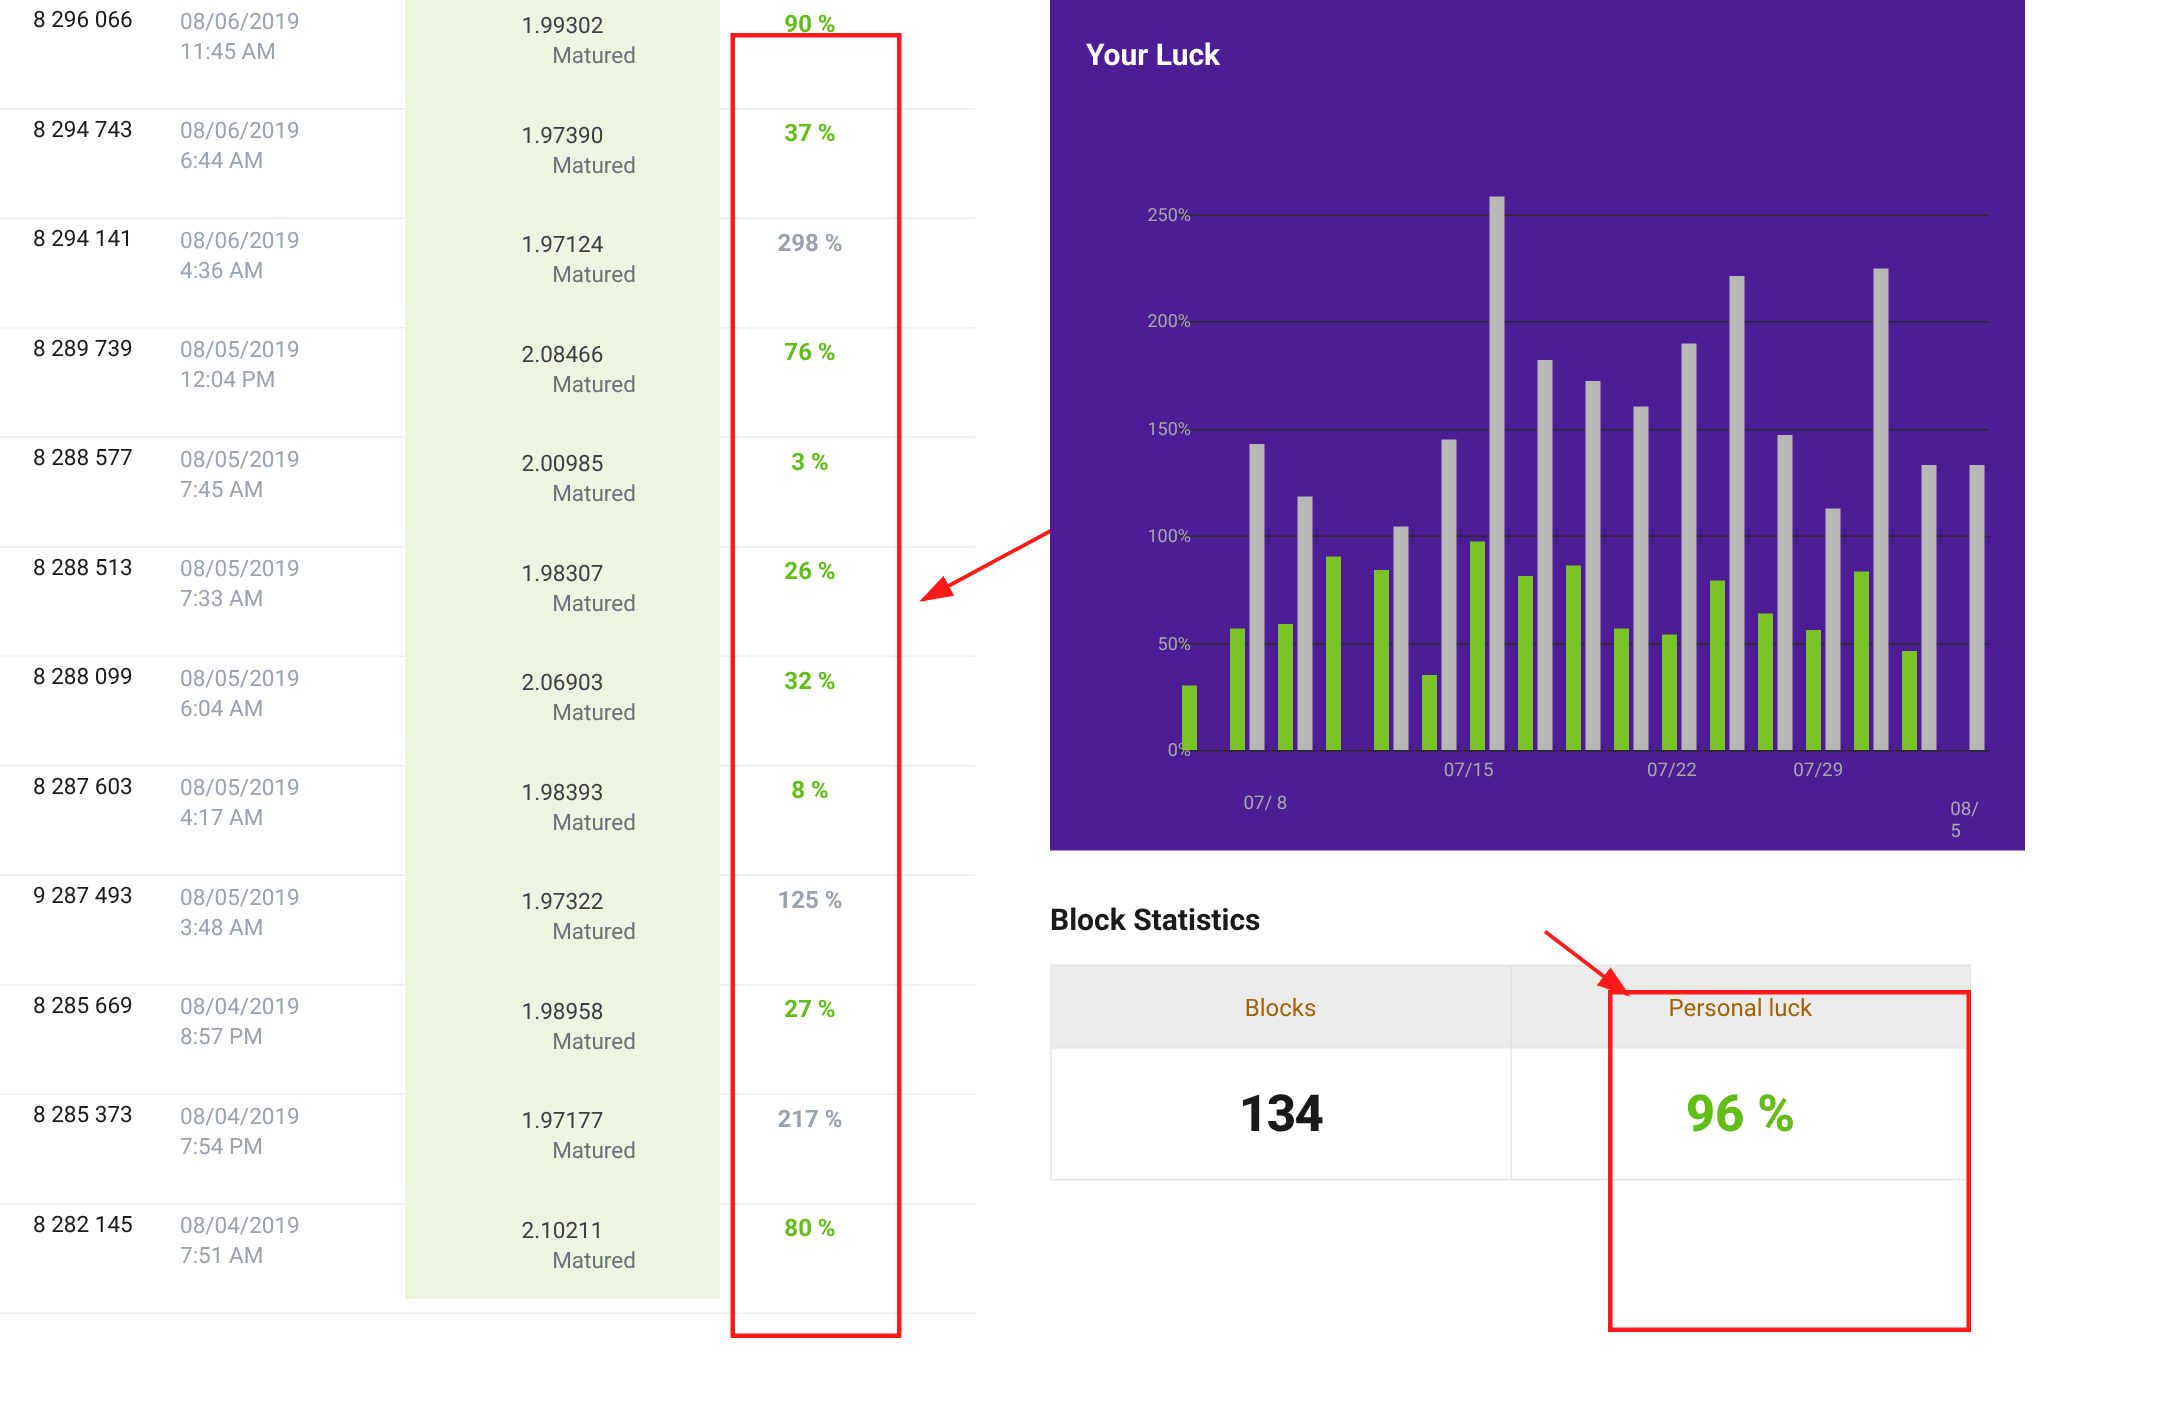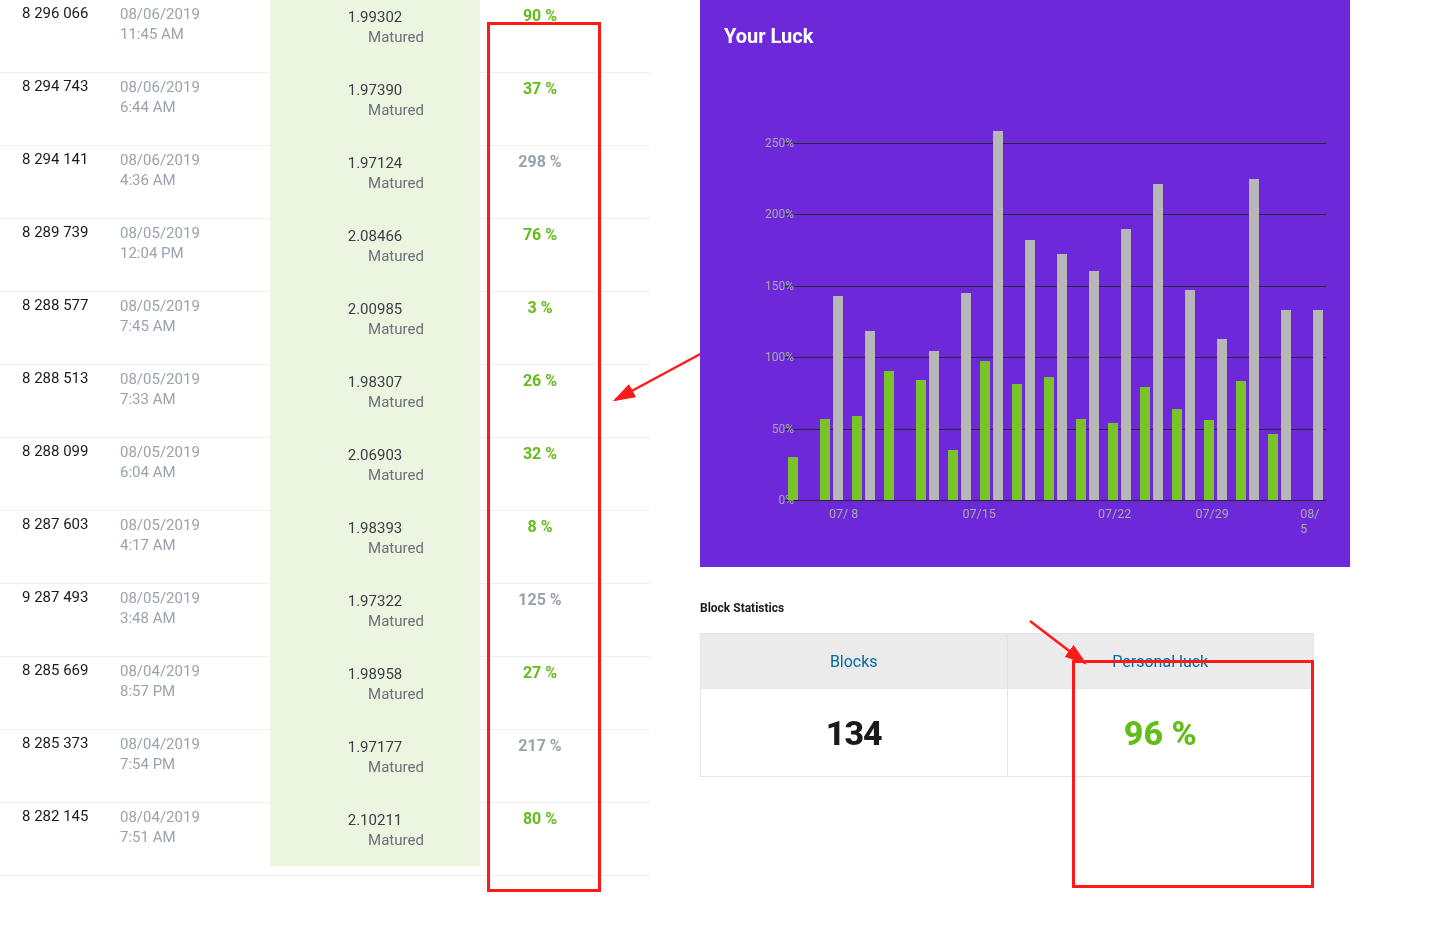--- a/index.html
+++ b/index.html
@@ -63,21 +63,21 @@
   .red-box {
     position: absolute;
     border: 3px solid #ff1a1a;
     pointer-events: none;
   }
   
   .overlay { position: absolute; top:0; left:0; pointer-events: none; }
   
   .right-wrap { position: absolute; left: 700px; top: 0; width: 660px; }
   .chart-card {
-    background: #6d28d9;
+    background: #4c1d95;
     color: #fff;
     width: 650px;
     height: 567px;
     padding: 24px 24px 18px 24px;
     position: relative;
   }
   .chart-title { font-size: 20px; font-weight: 700; margin-bottom: 8px; }
   .chart-area {
     position: relative;
     width: 602px;
@@ -121,38 +121,38 @@
   .bar-gray { background: #b7b7b7; }
   .xlabels {
     position: absolute;
     left: 60px; right: 0; bottom: 0;
     height: 22px;
     font-size: 12.5px;
     color: #aaa;
   }
   .xlabel { position: absolute; transform: translateX(-50%); }
   
-  .stats-title { font-size: 12px; font-weight: 700; margin: 34px 0 18px 0; color: #1a1a1a; }
+  .stats-title { font-size: 20px; font-weight: 700; margin: 34px 0 18px 0; color: #1a1a1a; }
   .stats-table {
     width: 614px;
     border: 1px solid #e5e5e5;
     border-collapse: collapse;
   }
   .stats-head {
     display: flex;
     background: #ebebeb;
     height: 54px;
   }
   .stats-head > div {
     flex: 1;
     display: flex;
     align-items: center;
     justify-content: center;
     font-size: 16px;
-    color: #0369a1;
+    color: #a16207;
     border-right: 1px solid #e0e0e0;
   }
   .stats-head > div:last-child { border-right: none; }
   .stats-row {
     display: flex;
     height: 88px;
     border-top: 1px solid #e5e5e5;
   }
   .stats-row > div {
     flex: 1;
@@ -380,25 +380,25 @@
           <div class="bar-pair">
             <div class="bar bar-green" style="height: 65.7143px;"></div>
             <div class="bar bar-gray" style="height: 190px;"></div>
           </div>
           <div class="bar-pair">
             <div style="width: 10px;"></div>
             <div class="bar bar-gray" style="height: 190px;"></div>
           </div>
         </div>
       <div class="xlabels" id="xlabels-mount">
-          <div class="xlabel" style="left: 11%;">07/ 8</div>
+          <div class="xlabel" style="left: 11%; margin-top: 22px;">07/ 8</div>
           <div class="xlabel" style="left: 36%;">07/15</div>
           <div class="xlabel" style="left: 61%;">07/22</div>
           <div class="xlabel" style="left: 79%;">07/29</div>
-          <div class="xlabel" style="left: 97%;">08/ 5</div>
+          <div class="xlabel" style="left: 97%; margin-top: 26px;">08/ 5</div>
         </div>
     </div>
   </div>
 
   <div class="stats-wrap">
     <div class="stats-title">Block Statistics</div>
     <div class="stats-table">
       <div class="stats-head">
         <div>Blocks</div>
         <div>Personal luck</div>

